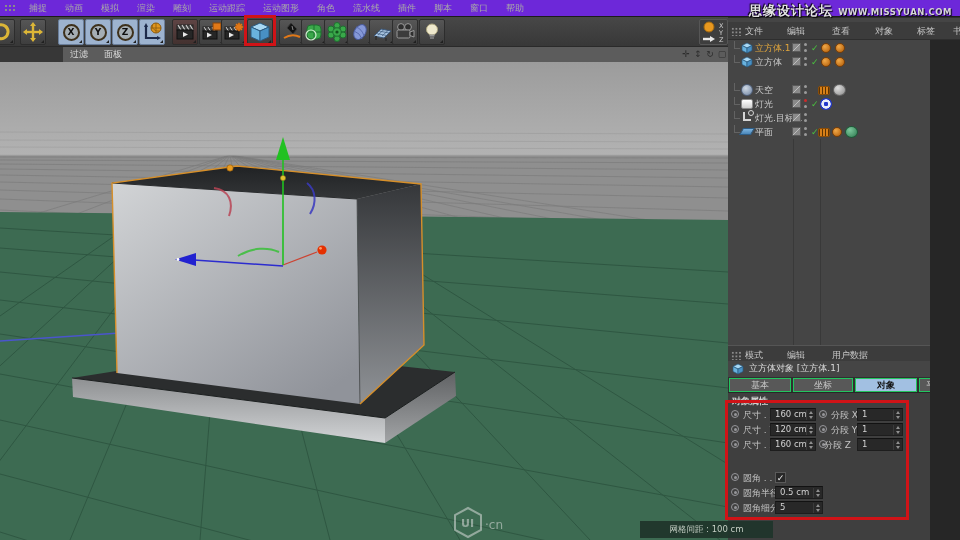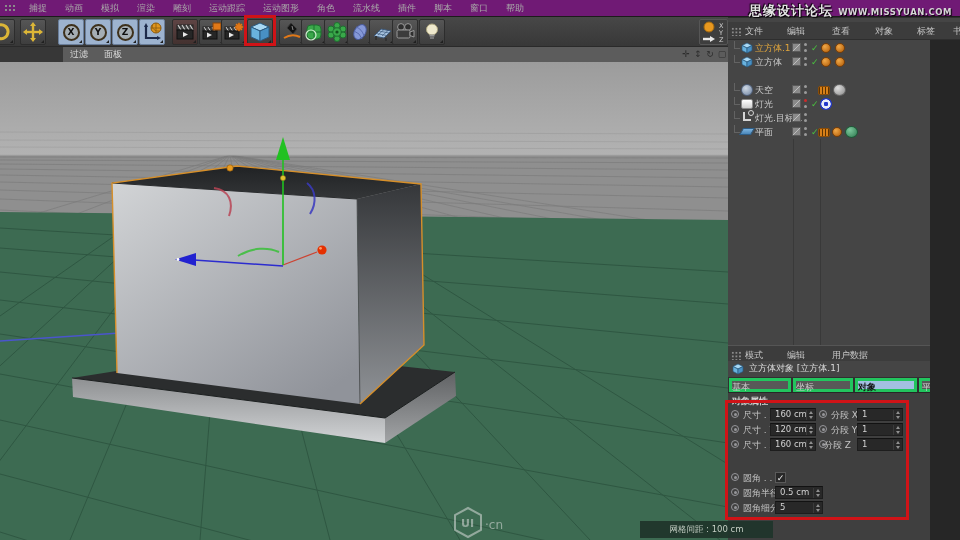--- a/index.html
+++ b/index.html
@@ -1,20 +1,20 @@
 <!DOCTYPE html>
 <html><head>
 <meta charset="utf-8">
 <style>
   *{margin:0;padding:0;box-sizing:border-box}
   html,body{width:960px;height:540px;overflow:hidden}
   body{position:relative;background:#2e2e2e;font-family:"DejaVu Sans","Liberation Sans",sans-serif;-webkit-font-smoothing:antialiased}
 
   
-  #menubar{position:absolute;left:0;top:0;width:960px;height:17px;background:#701a75;border-bottom:1px solid #1c1c1c;display:flex;align-items:center;z-index:10}
+  #menubar{position:absolute;left:0;top:0;width:960px;height:17px;background:#6d28d9;border-bottom:1px solid #1c1c1c;display:flex;align-items:center;z-index:10}
   .mb-item{font-size:9px;color:#a9a9a9;padding:0 9px;line-height:17px;white-space:nowrap}
   .grip{display:inline-block;width:13px;height:9px;margin:0 3px 0 4px;background:
     radial-gradient(circle,#8a8a8a 1px,transparent 1.2px) 0 0/4px 4px}
 
   
   #watermark{position:absolute;right:8px;top:0;z-index:60;white-space:nowrap}
   #wm-title{font-size:13px;font-weight:bold;color:#e3e3e3;text-shadow:1px 1px 1px #000,-1px -1px 1px #000;letter-spacing:1px}
   #wm-url{font-size:8.5px;font-weight:bold;color:#d6d6d6;text-shadow:1px 1px 1px #000;letter-spacing:.5px;margin-left:0}
 
   
@@ -70,21 +70,21 @@
   .icon-bg{background:linear-gradient(#bdbdbd,#6d6d6d);border:1px solid #4a4a4a;border-radius:2px}
   .icon-sky{background:radial-gradient(circle at 38% 32%,#cfd9e4,#6e82a0);border:1px solid #4e5e78;border-radius:50%}
   .icon-lightobj{background:linear-gradient(#ffffff,#cfcfcf);border:1px solid #8a8a8a;border-radius:2px;height:10px!important;top:2px!important}
   .icon-tgt{border-left:2px solid #d6d6d6;border-bottom:2px solid #d6d6d6;width:8px!important;height:9px!important;left:15px!important}
   .icon-tgt:after{content:"";position:absolute;right:-3px;top:-2px;width:4px;height:4px;border:1.5px solid #d6d6d6;border-radius:50%}
   .icon-plane{background:linear-gradient(#7db4e0,#4a86b8);border:1px solid #2e5e88;height:7px!important;top:3px!important;transform:skewX(-30deg)}
 
   
   #am-title{position:absolute;left:0;top:343px;width:232px;height:15px;background:#454545;font-size:9px;color:#dadada;line-height:15px}
   #am-tabs{position:absolute;left:0;top:359px;width:232px;height:16px;background:#303030;border-bottom:1px solid #272727}
-  .tab{position:absolute;top:1px;height:14px;background:#585858;border:3px solid #22c55e;font-size:9px;color:#cbcbcb;text-align:left;line-height:12px}
+  .tab{position:absolute;top:1px;height:14px;background:#585858;border:1px solid #22c55e;font-size:9px;color:#cbcbcb;text-align:center;line-height:12px}
   .tab.active{background:#a2c0e2;color:#131313;font-weight:bold}
   #am-attrs{position:absolute;left:0;top:375px;width:232px;height:147px;background:#3f3f3f}
   #am-section{position:absolute;left:4px;top:2px;font-size:9px;font-weight:bold;color:#cfcfcf}
   .arow{position:absolute;left:3px;width:199px;height:13px;font-size:9px;color:#c4c4c4}
   .kf{position:absolute;top:2px;width:8px;height:8px;border:1px solid #96969a;border-radius:50%}
   .kf:after{content:"";position:absolute;left:1.5px;top:1.5px;width:3px;height:3px;border-radius:50%;background:#96969a}
   .kf.dis{border-color:#6a6a6a}.kf.dis:after{background:#6a6a6a}
   .albl{position:absolute;top:1px;line-height:12px;white-space:nowrap}
   .albl.dis{color:#7c7c7c}
   .ain{position:absolute;top:0;height:13px;background:#282828;border:1px solid #1d1d1d;border-top-color:#121212;color:#d2d2d2;font-size:8.5px;line-height:11px;padding-left:4px}

